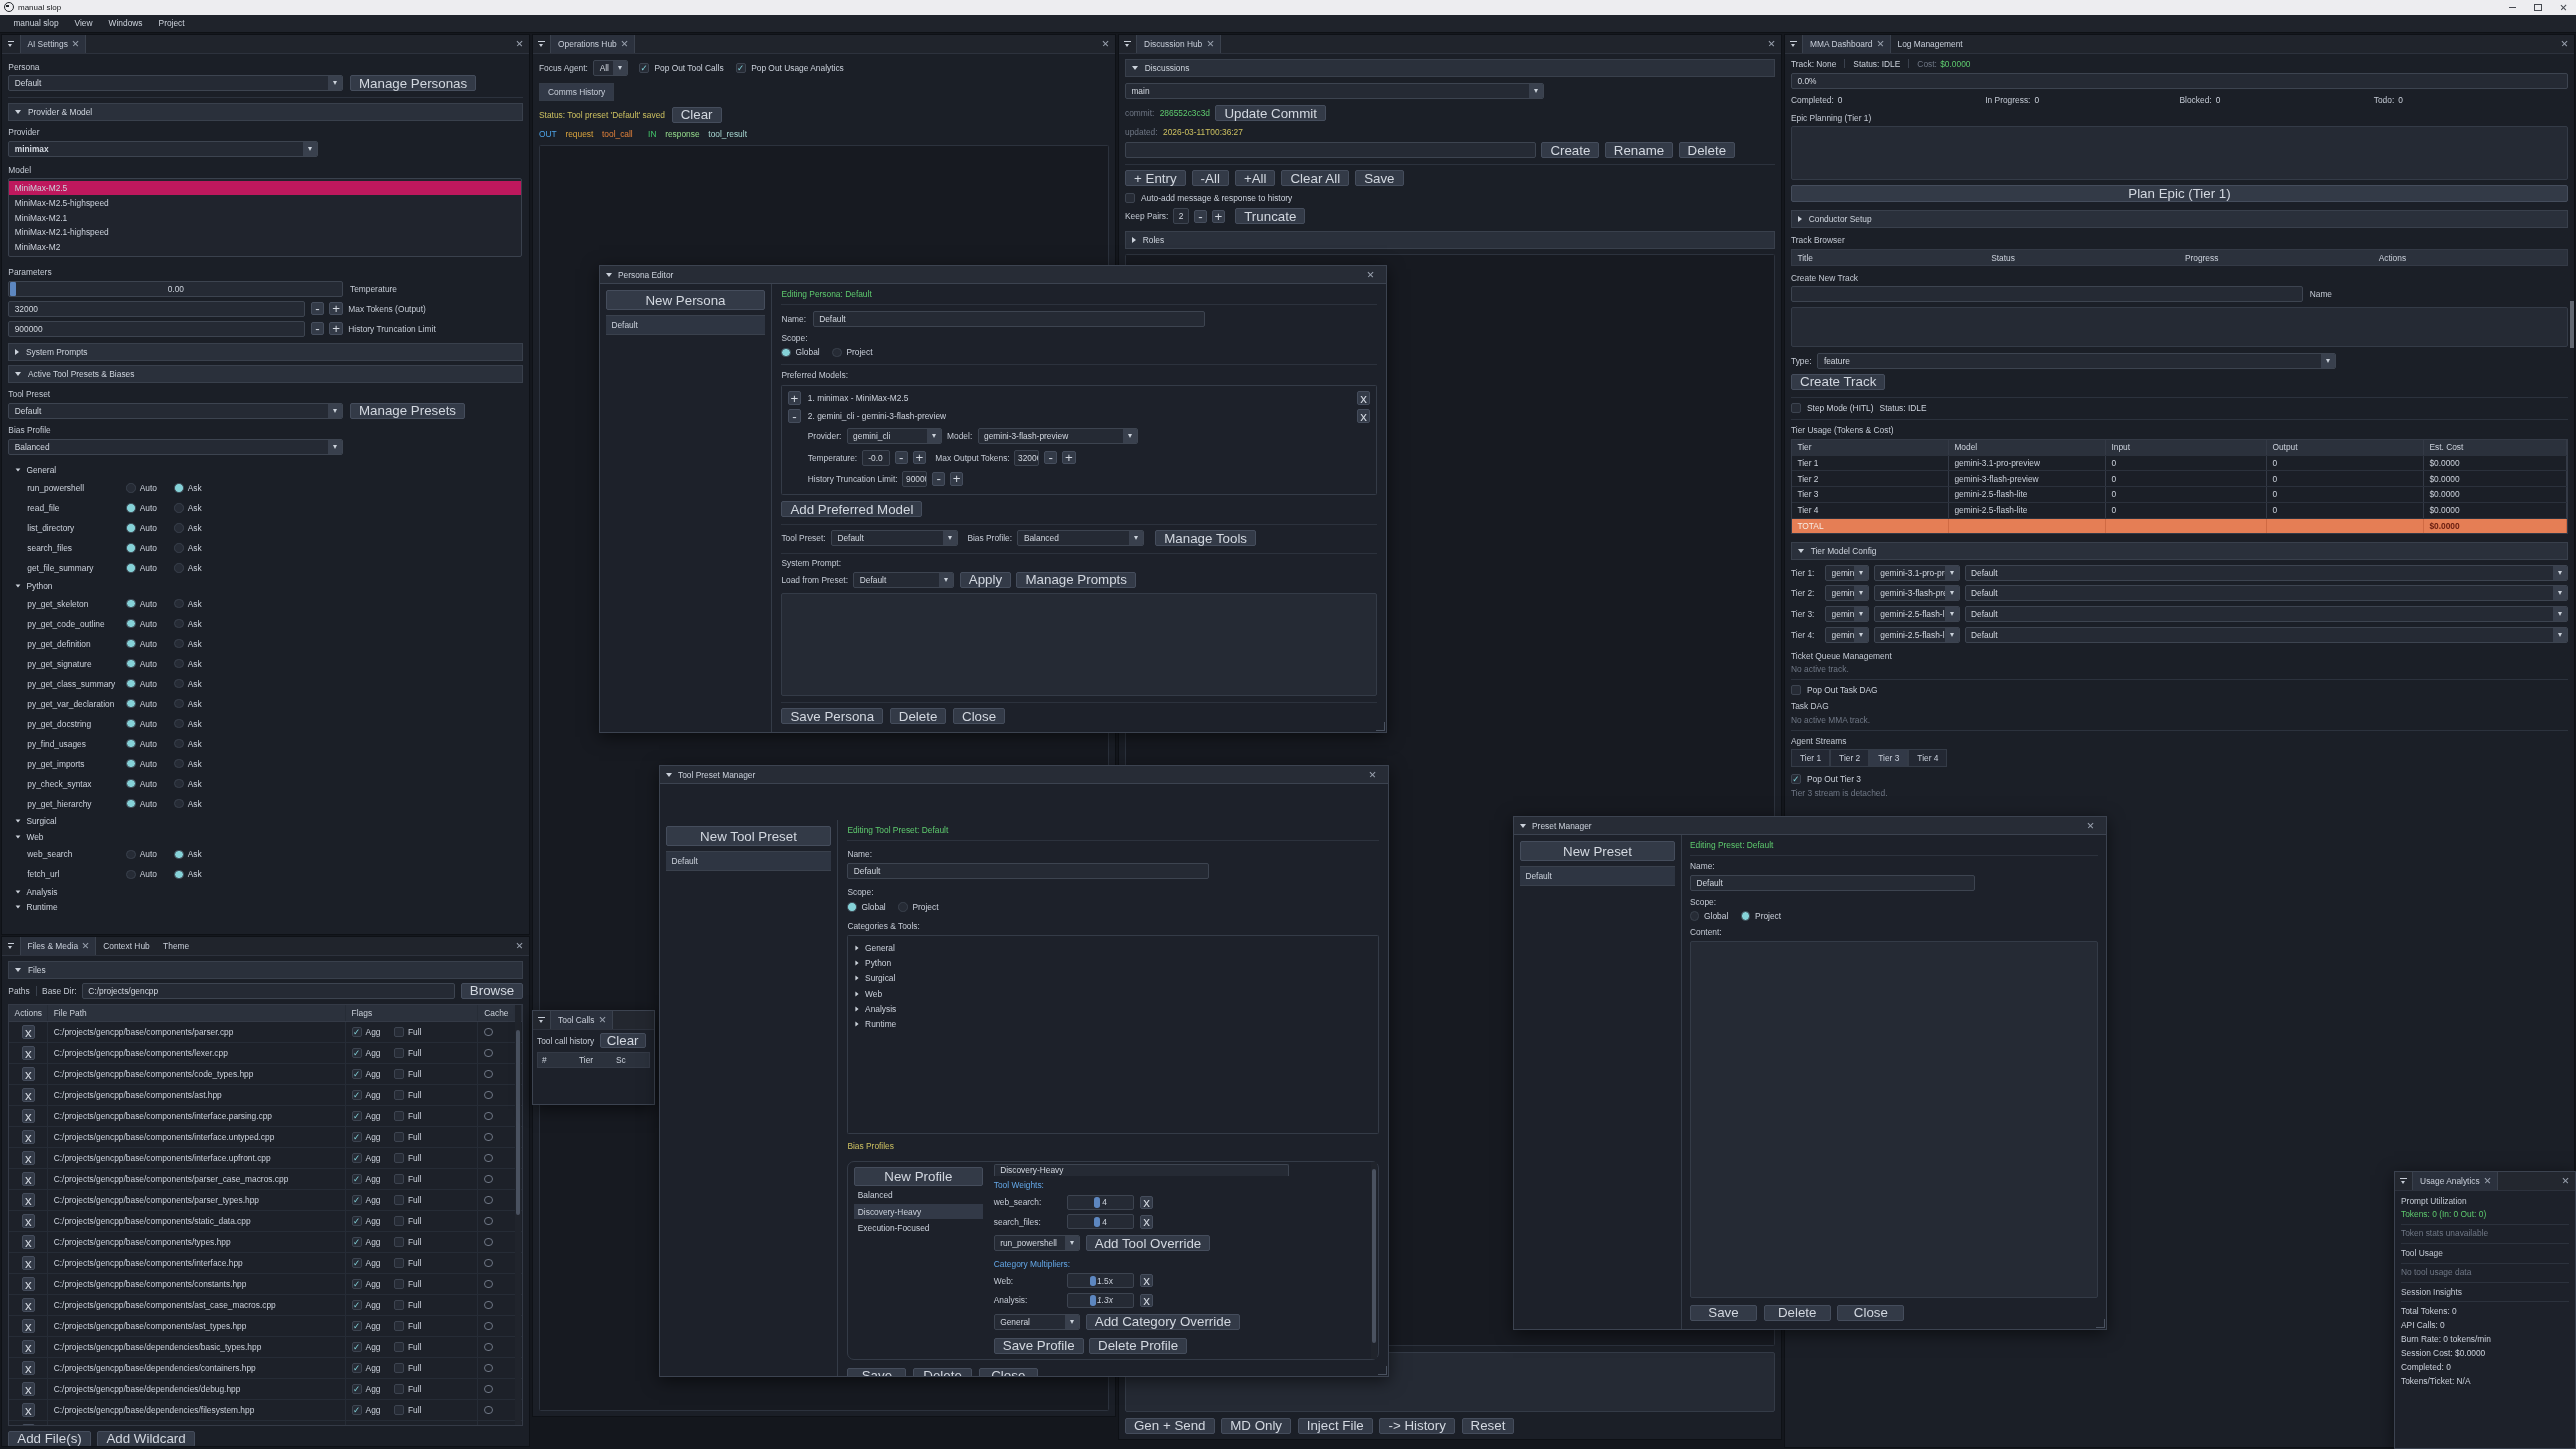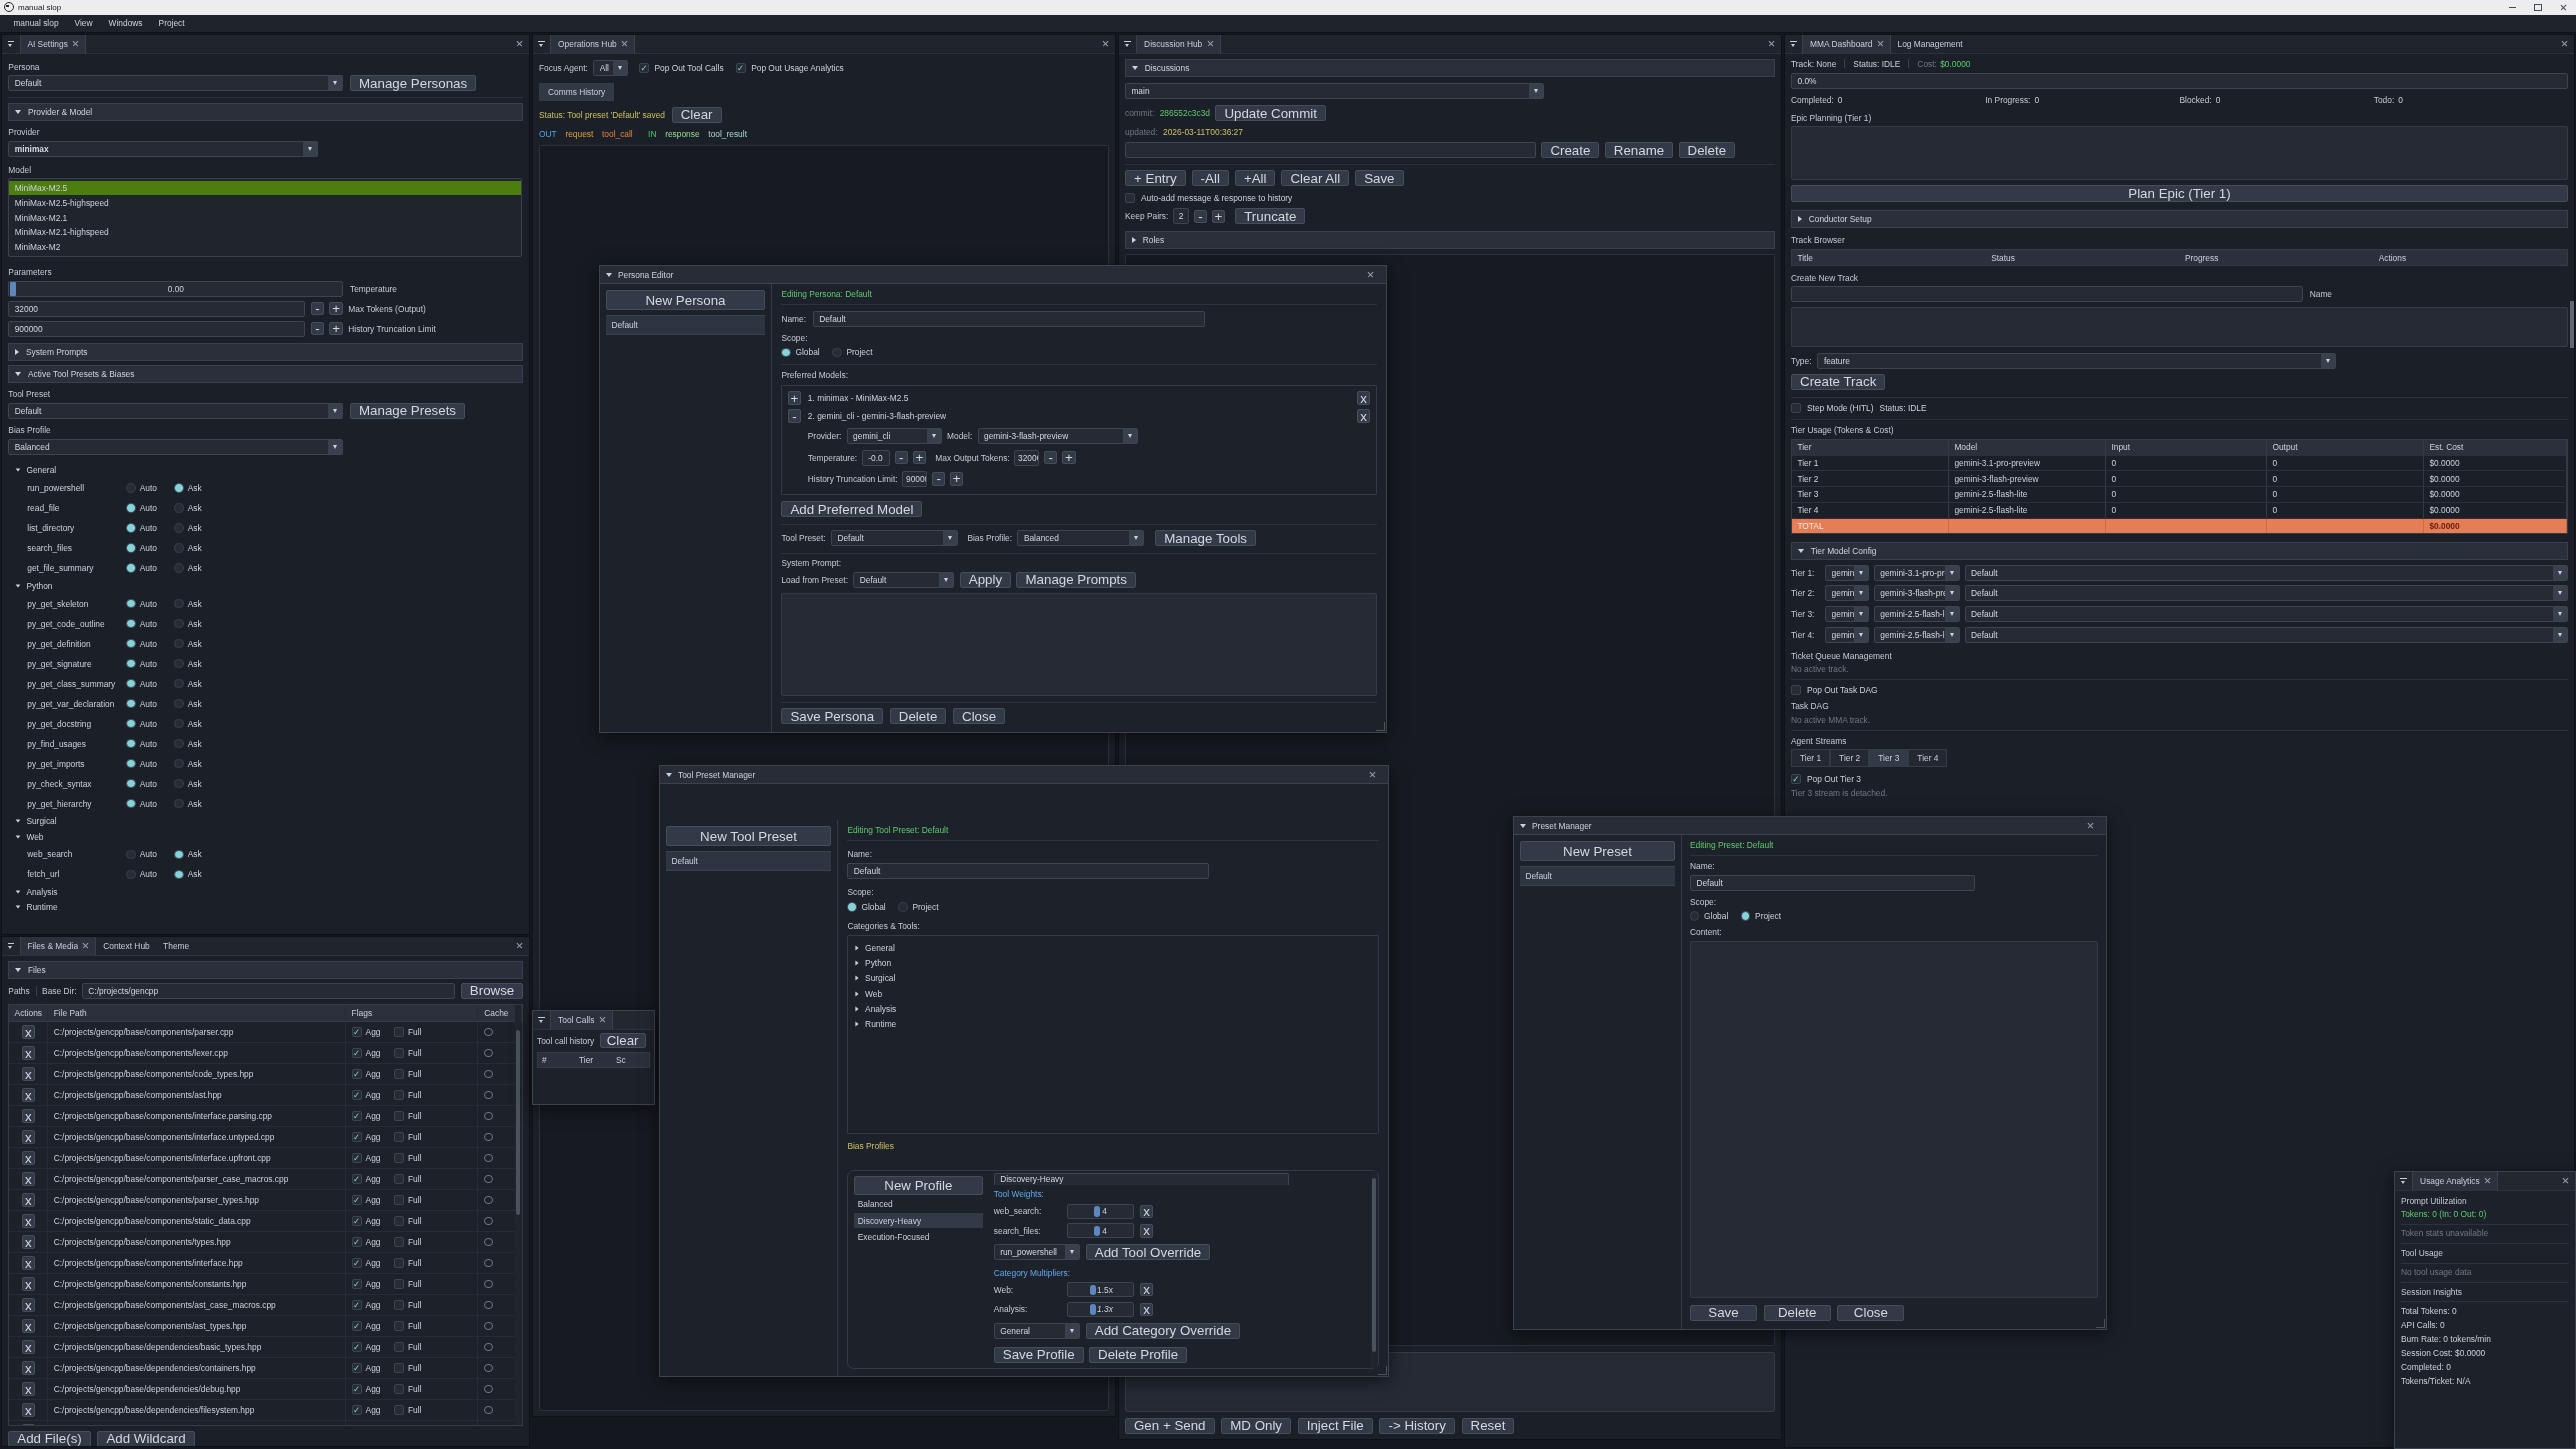--- a/index.html
+++ b/index.html
@@ -61,21 +61,21 @@
   .trow .t-name{margin-left:19px;width:99px;overflow:hidden;white-space:nowrap;flex:0 0 auto;}
   .rg{display:flex;align-items:center;gap:4px;width:48px;flex:0 0 auto;}
   .trow[data-mode="auto"] .rg-auto .radio{background:#85d2d8;}
   .trow[data-mode="ask"] .rg-ask .radio{background:#85d2d8;}
   .slider{position:relative;background:#252a34;border:0.7px solid #3d4450;border-radius:2px;height:16px;box-sizing:border-box;}
   .slider .thumb{position:absolute;left:0.7px;top:0.7px;width:6px;height:13.4px;background:#5d87c0;border-radius:1.3px;}
   .slider .sval{position:absolute;inset:0;display:flex;align-items:center;justify-content:center;}
   
   .mlist{background:#20242d;border:0.7px solid #3a414d;border-radius:2px;}
   .mlist .mi2{height:14.8px;display:flex;align-items:center;padding:0 5.4px;}
-  .mlist .mi2[data-selected="true"]{background:#4d7c0f;}
+  .mlist .mi2[data-selected="true"]{background:#be185d;}
   
   .ftable{border:0.7px solid #343a46;background:#1d2129;}
   .fthead{display:flex;align-items:center;height:16px;background:#2b313c;border-bottom:0.7px solid #343a46;color:#ccd2db;}
   .frow{display:flex;align-items:center;height:20px;border-bottom:0.7px solid #262c36;}
   .fc-act{width:38px;display:flex;justify-content:center;flex:0 0 auto;}
   .fc-path{flex:1;overflow:hidden;white-space:nowrap;border-left:0.7px solid #262c36;padding-left:5.4px;align-self:stretch;display:flex;align-items:center;}
   .fc-flags{width:125px;flex:0 0 auto;display:flex;align-items:center;gap:4px;border-left:0.7px solid #262c36;align-self:stretch;padding-left:5.4px;}
   .fc-cache{width:38px;flex:0 0 auto;border-left:0.7px solid #262c36;align-self:stretch;display:flex;align-items:center;padding-left:6.7px;}
   .ocirc{width:6.7px;height:6.7px;border-radius:50%;border:1.1px solid #6f7785;display:inline-block;}
   .vscroll{position:absolute;right:1.3px;top:0;width:6px;bottom:0;background:#20242c;}
@@ -1430,21 +1430,21 @@
               <span class="tri-r" data-name="chevron-right-icon" style="transform:scale(.8);"></span>
               <span>Analysis</span>
             </div>
 
             <div class="catrow" data-name="category-row">
               <span class="tri-r" data-name="chevron-right-icon" style="transform:scale(.8);"></span>
               <span>Runtime</span>
             </div>
           </div>
         <div class="yellow" style="margin-top:6.7px;" data-name="bias-profiles-label">Bias Profiles</div>
-        <div style="margin-top:19px;border:0.7px solid #343b47;border-radius:7px;height:199px;box-sizing:border-box;display:flex;position:relative;" data-name="bias-profiles-box">
+        <div style="margin-top:10px;border:0.7px solid #343b47;border-radius:7px;height:199px;box-sizing:border-box;display:flex;position:relative;" data-name="bias-profiles-box">
           <div style="width:140px;padding:5.4px;box-sizing:border-box;flex:0 0 auto;">
             <button class="btn" style="width:100%;height:19px;" data-name="new-profile-button">New Profile</button>
             <div data-name="profiles-list">
 
                 <div style="height:15.4px;display:flex;align-items:center;padding:0 4px;margin-top:1.3px;" data-name="profile-list-item" data-selected="false">
                   <span>Balanced</span>
                 </div>
 
                 <div style="height:15.4px;display:flex;align-items:center;padding:0 4px;margin-top:1.3px;" data-name="profile-list-item" data-selected="true">
                   <span>Discovery-Heavy</span>

